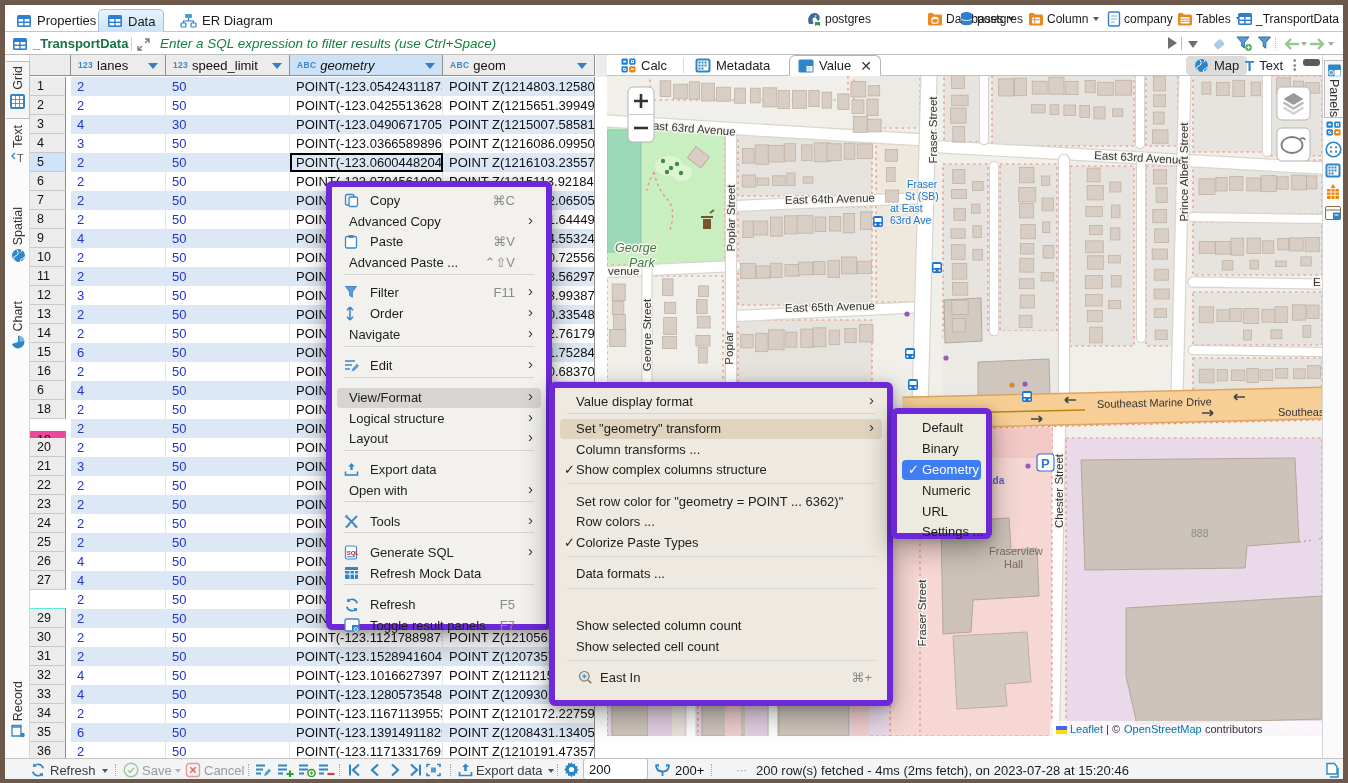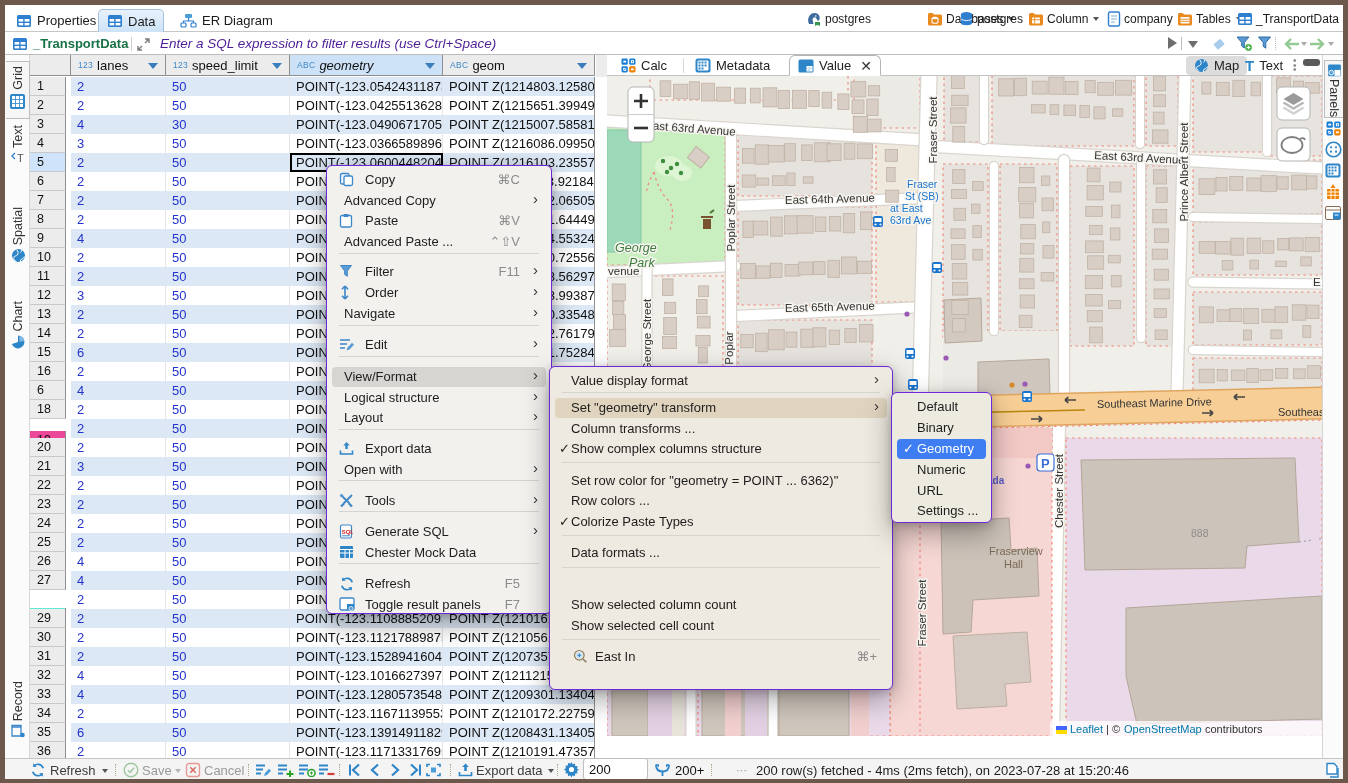--- a/index.html
+++ b/index.html
@@ -7,49 +7,49 @@
 .abs{position:absolute}
 
 #topbar{position:absolute;left:0;top:0;width:1338px;height:27px;background:#fff;border-bottom:1px solid #c6c6c6;}
 .ttab{position:absolute;top:4px;height:23px;display:flex;align-items:center;font-size:13px;color:#1b1b1b;gap:5px;padding:0 8px;}
 .ttab.active{background:linear-gradient(#e8f2fc,#cde3f7);border:1px solid #a3c0dc;border-bottom:none;border-radius:5px 5px 0 0;}
 .bc{position:absolute;top:3px;height:22px;display:flex;align-items:center;font-size:12px;color:#1b1b1b;gap:3px;}
 .caret{width:0;height:0;border-left:3.5px solid transparent;border-right:3.5px solid transparent;border-top:4px solid #555;margin-left:2px;}
 
 #filterbar{position:absolute;left:0;top:28px;width:1338px;height:22px;background:#fff;border-bottom:1px solid #bdbdbd;}
 #tdn{position:absolute;left:28px;top:3px;font-size:13px;color:#177245;font-weight:bold;}
-#fplace{position:absolute;left:155px;top:3px;font-size:13.5px;color:#4c1d95;font-style:italic;}
+#fplace{position:absolute;left:155px;top:3px;font-size:13.5px;color:#15803d;font-style:italic;}
 
 #lstrip{position:absolute;left:0;top:50px;width:25px;height:706px;background:#fbfbfb;border-right:1px solid #d8d8d8;}
 .vtab{position:absolute;left:1px;width:24px;display:flex;flex-direction:column;align-items:center;color:#333;font-size:12.5px;}
 .vtab .lbl{writing-mode:vertical-rl;transform:rotate(180deg);}
 .vtab.active{background:#f6f6f6;border:1px solid #bdbdbd;border-left:none;}
 
 #grid{position:absolute;left:25px;top:50px;width:577px;height:706px;background:#fff;overflow:hidden;}
 .hdr{position:absolute;top:0;height:21px;background:#ececec;border-right:1px solid #8f8f8f;border-bottom:1px solid #8f8f8f;font-size:13px;color:#111;display:flex;align-items:center;}
-.hpre{font-size:8.5px;font-weight:normal;color:#3d87c9;margin:0 4px 0 7px;letter-spacing:.3px}
+.hpre{font-size:8.5px;font-weight:bold;color:#3d87c9;margin:0 4px 0 7px;letter-spacing:.3px}
 .sort{position:absolute;right:7px;top:8px;width:0;height:0;border-left:5px solid transparent;border-right:5px solid transparent;border-top:6px solid #3a7dbd;}
 .rn{position:absolute;left:0;width:36px;background:#ececec;border-right:1px solid #8f8f8f;border-bottom:1px solid #c9c9c9;font-size:12.5px;color:#111;padding:2px 0 0 7px;}
 .cell{position:absolute;overflow:hidden;white-space:nowrap;font-size:13px;padding:2px 0 0 6px;border-right:1px solid #e2e6ec;}
 .num{color:#2333cc}
 .geo{color:#101010}
 
 #rtabbar{position:absolute;left:602px;top:50px;width:715px;height:21px;background:#fff;border-bottom:1px solid #c2c2c2;}
 .rtab{position:absolute;top:0;height:21px;display:flex;align-items:center;gap:5px;font-size:13px;color:#222;padding:0 8px;}
 .rtab.active{background:#fff;border:1px solid #b5b5b5;border-bottom:1px solid #fff;border-radius:6px 6px 0 0;}
 #maptoolbar{position:absolute;left:602px;top:731px;width:715px;height:22px;background:#fbfbfb;border-top:1px solid #cdcdcd;font-size:13px;color:#333;margin-top:44px;}
 
 #rstrip{position:absolute;left:1317px;top:50px;width:21px;height:706px;background:#fbfbfb;border-left:1px solid #d5d5d5;}
 
 #statusbar{position:absolute;left:0;top:753px;width:1338px;height:21px;background:#f4f4f4;border-top:1px solid #c6c6c6;font-size:13px;color:#3c3c3c;}
 .sb{position:absolute;top:3px;height:16px;display:flex;align-items:center;}
 .gray{color:#9a9a9a}
 .vsep{position:absolute;top:5px;width:1px;height:12px;border-left:1px dotted #b5a992;}
 
-.menu{position:absolute;background:#f2f1ee;border:1px solid #6d28d9;border-radius:6px;box-shadow:0 10px 28px rgba(0,0,0,.33),0 2px 8px rgba(0,0,0,.18);font-size:13px;color:#1d1d1d;}
+.menu{position:absolute;background:#f2f1ee;border:6px solid #6d28d9;border-radius:6px;box-shadow:0 10px 28px rgba(0,0,0,.33),0 2px 8px rgba(0,0,0,.18);font-size:13px;color:#1d1d1d;margin-top:16px;}
 .mi{position:absolute;left:5px;right:5px;height:20px;display:flex;align-items:center;border-radius:4px;}
 .mi .txt{position:absolute;left:12px;top:2px;white-space:nowrap}
 .mi .txti{position:absolute;left:33px;top:2px;white-space:nowrap}
 .mi .sc{position:absolute;right:26px;top:2px;color:#8b8b8b}
 .mi .chev{position:absolute;right:8px;top:-1px;color:#333;font-size:15px}
 .mi .ic{position:absolute;left:7px;top:2px;width:16px;height:16px}
 .mi .chk{position:absolute;left:4px;top:2px;font-size:13px;color:#222}
 .msep{position:absolute;left:12px;right:12px;height:1px;background:#d6d4d0;}
 .hl-gray{background:#d7d5d2}
 .hl-tan{background:#e0d4bf}
@@ -1154,21 +1154,21 @@
               <path d="M3 11.8h8" stroke="#3d87c9"></path>
             </svg></span>
           <span class="txti">Generate SQL</span>
           <span class="chev">›</span>
         </div>
         <div class="mi " style="top:376.5px">
           <span class="ic"><svg width="15" height="14" viewBox="0 0 15 14">
               <rect x="1" y="1" width="13" height="12" rx="1" fill="#2e86c8"></rect>
               <path d="M1 4.5h13M1 8h13M6 4.5V13M10.5 4.5V13" stroke="#fff"></path>
             </svg></span>
-          <span class="txti">Chester Mock Data</span>
+          <span class="txti">Refresh Mock Data</span>
         </div>
         <div class="msep" style="top:397px"></div>
         <div class="mi " style="top:407.5px">
           <span class="ic"><svg width="16" height="16" viewBox="0 0 16 16">
               <path d="M13.2 6.2A5.6 5.6 0 0 0 3.4 4.5" fill="none" stroke="#2e86c8" stroke-width="1.7"></path>
               <path d="M3.2 1.2v3.6h3.6z" fill="#2e86c8"></path>
               <path d="M2.8 9.8a5.6 5.6 0 0 0 9.8 1.7" fill="none" stroke="#2e86c8" stroke-width="1.7"></path>
               <path d="M12.8 14.8v-3.6H9.2z" fill="#2e86c8"></path>
             </svg></span>
           <span class="txti">Refresh</span>

